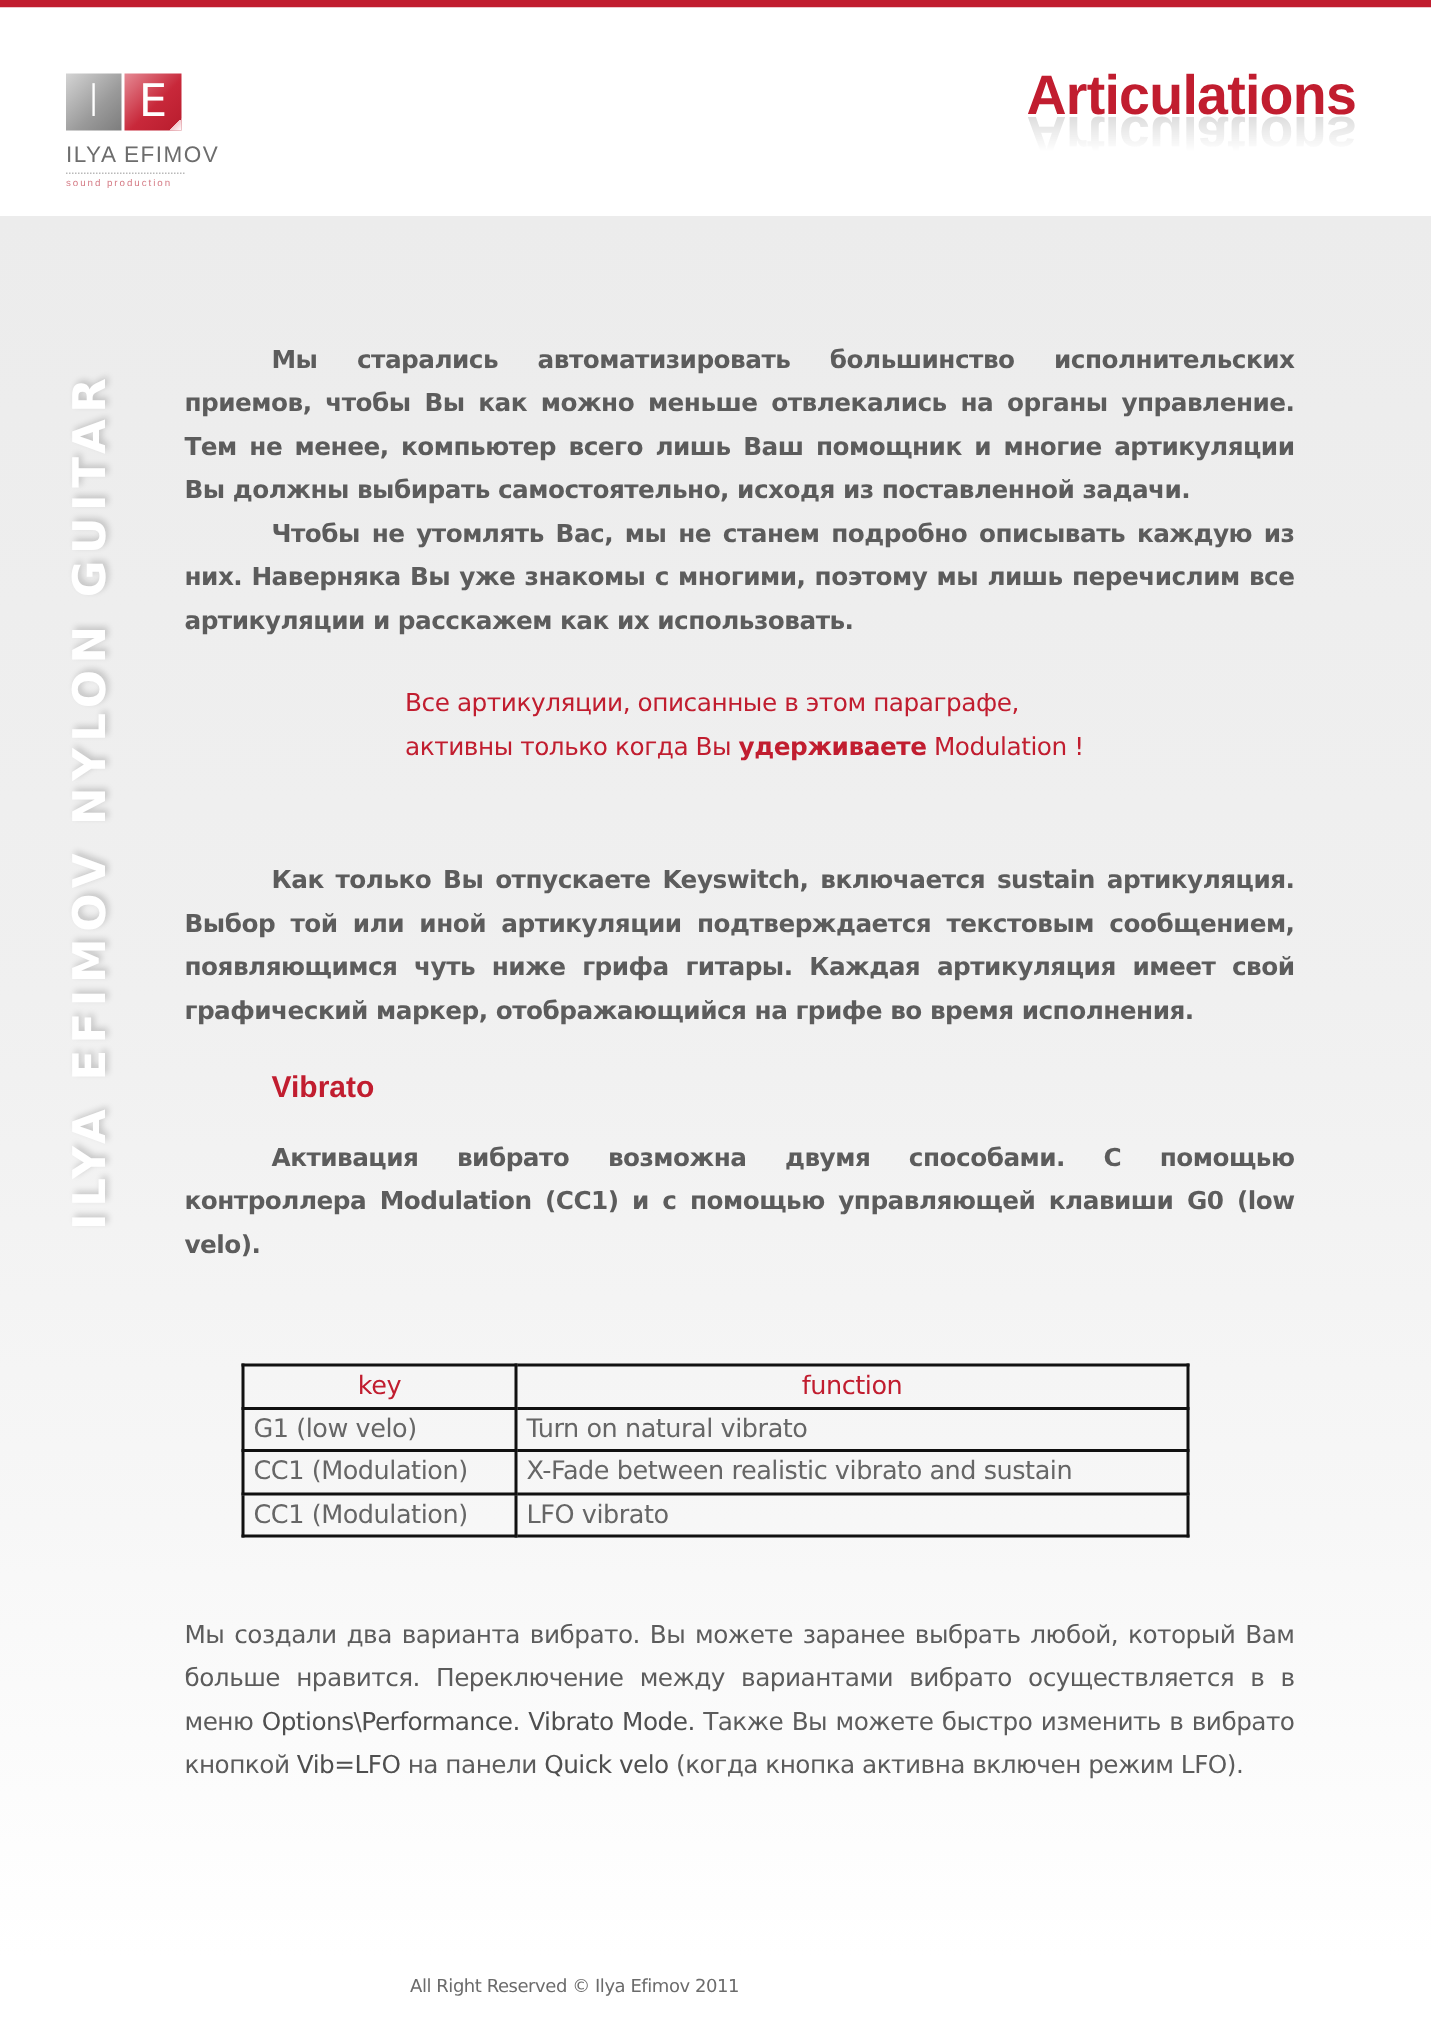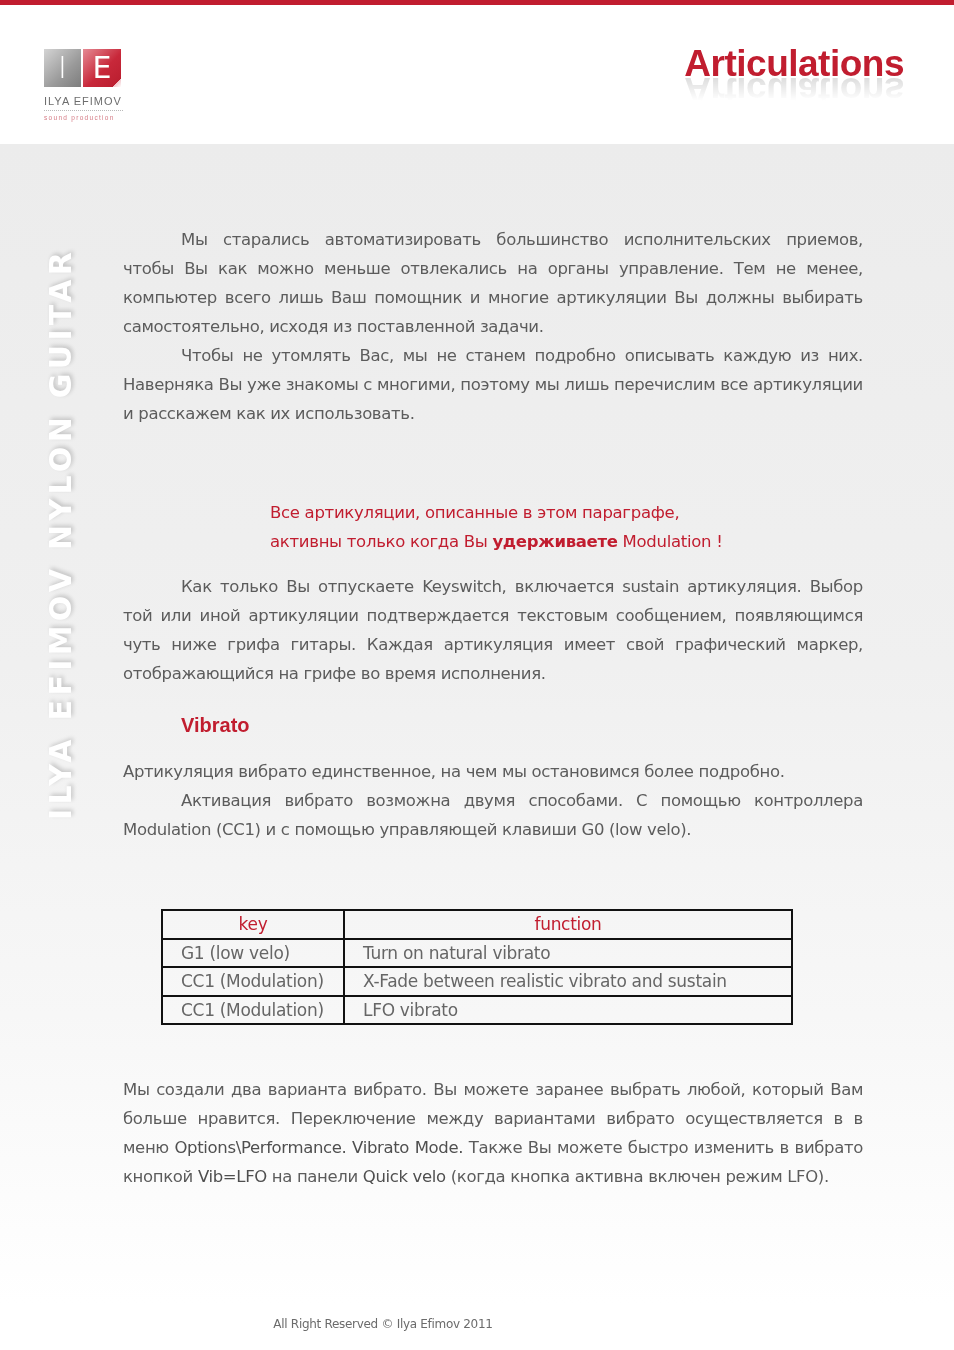--- a/index.html
+++ b/index.html
@@ -35,21 +35,21 @@
       color: #ffffff; font-size: 30px; line-height: 38px; text-align: center;
     }
     .logo-box-e .curl {
       position: absolute; right: 0; bottom: 0; width: 8px; height: 8px;
       background: linear-gradient(135deg, #ffffff 0%, #f3c7cc 50%, transparent 50%);
       transform: rotate(180deg);
     }
     .logo-name {
       margin-top: 8px;
       font-family: "Liberation Sans", sans-serif;
-      font-size: 11px; letter-spacing: 1px; color: #6d6d6d;
+      font-size: 15px; letter-spacing: 1px; color: #6d6d6d;
       white-space: nowrap;
     }
     .logo-dots {
       margin-top: 3px; width: 79px; border-top: 1px dotted #b9b9b9;
     }
     .logo-sub {
       margin-top: 3px;
       font-family: "Liberation Sans", sans-serif;
       font-size: 6.5px; letter-spacing: 1.3px; color: #d57c86;
       white-space: nowrap;
@@ -82,43 +82,42 @@
       white-space: nowrap;
       text-shadow: 2px 2px 4px rgba(0,0,0,0.18);
       line-height: 30px;
     }
     .body-text {
       position: absolute; left: 123px; width: 740px;
       font-family: "DejaVu Sans", sans-serif;
       font-size: 16.5px; line-height: 29px; color: #5c5c5c;
       text-align: justify; letter-spacing: -0.35px;
     }
-    .indent { text-indent: 58px; }
+    .indent { text-indent: 58px; font-weight: bold; }
     .note {
       position: absolute; left: 270px; top: 454px; width: 520px;
       font-family: "DejaVu Sans", sans-serif;
       font-size: 16.5px; line-height: 29px; color: #c11d2f;
       letter-spacing: -0.3px;
-      margin-top: 44px;
     }
     .note b { font-weight: bold; }
     .section-heading {
       position: absolute; left: 181px; top: 694px;
       font-family: "Liberation Sans", sans-serif;
       font-weight: bold; font-size: 20px; color: #c11d2f; margin-top: 20px;
     }
     .vib-table {
       position: absolute; left: 161px; top: 909px; width: 632px;
       border-collapse: collapse;
       font-family: "DejaVu Sans", sans-serif;
       font-size: 17px; color: #666666;
     }
     .vib-table th, .vib-table td {
       border: 2px solid #111111;
-      height: 28.6px; padding: 0 18px; text-align: left; font-weight: normal;
+      height: 28.6px; padding: 0 6px; text-align: left; font-weight: normal;
       white-space: nowrap; letter-spacing: -0.3px;
     }
     .vib-table th { color: #c11d2f; text-align: center; }
     .vib-table .col-key { width: 182px; }
     .body-text b { font-weight: normal; color: #4f4f4f; }
     .footer {
       position: absolute; left: 0; top: 1317px; width: 766px; text-align: center;
       font-family: "DejaVu Sans", sans-serif;
       font-size: 12px; color: #6b6b6b; letter-spacing: -0.3px;
     }
@@ -160,21 +159,20 @@
   <div><span>активны только когда Вы </span><b>удерживаете</b><span> Modulation !</span></div>
 </div>
 
 <div class="body-text" style="top:572px;">
   <p class="indent">Как только Вы отпускаете Keyswitch, включается sustain артикуляция. Выбор той или иной артикуляции подтверждается текстовым сообщением, появляющимся чуть ниже грифа гитары. Каждая артикуляция имеет свой графический маркер, отображающийся на грифе во время исполнения.</p>
 </div>
 
 <div class="section-heading">Vibrato</div>
 
 <div class="body-text" style="top:757px;">
-  <p>Артикуляция  вибрато единственное, на чем мы остановимся более подробно.</p>
   <p class="indent">Активация вибрато возможна двумя способами. С помощью контроллера Modulation (CC1) и с помощью управляющей клавиши G0 (low velo).</p>
 </div>
 
 <table class="vib-table">
   <thead>
     <tr>
       <th class="col-key">key</th>
       <th>function</th>
     </tr>
   </thead>

